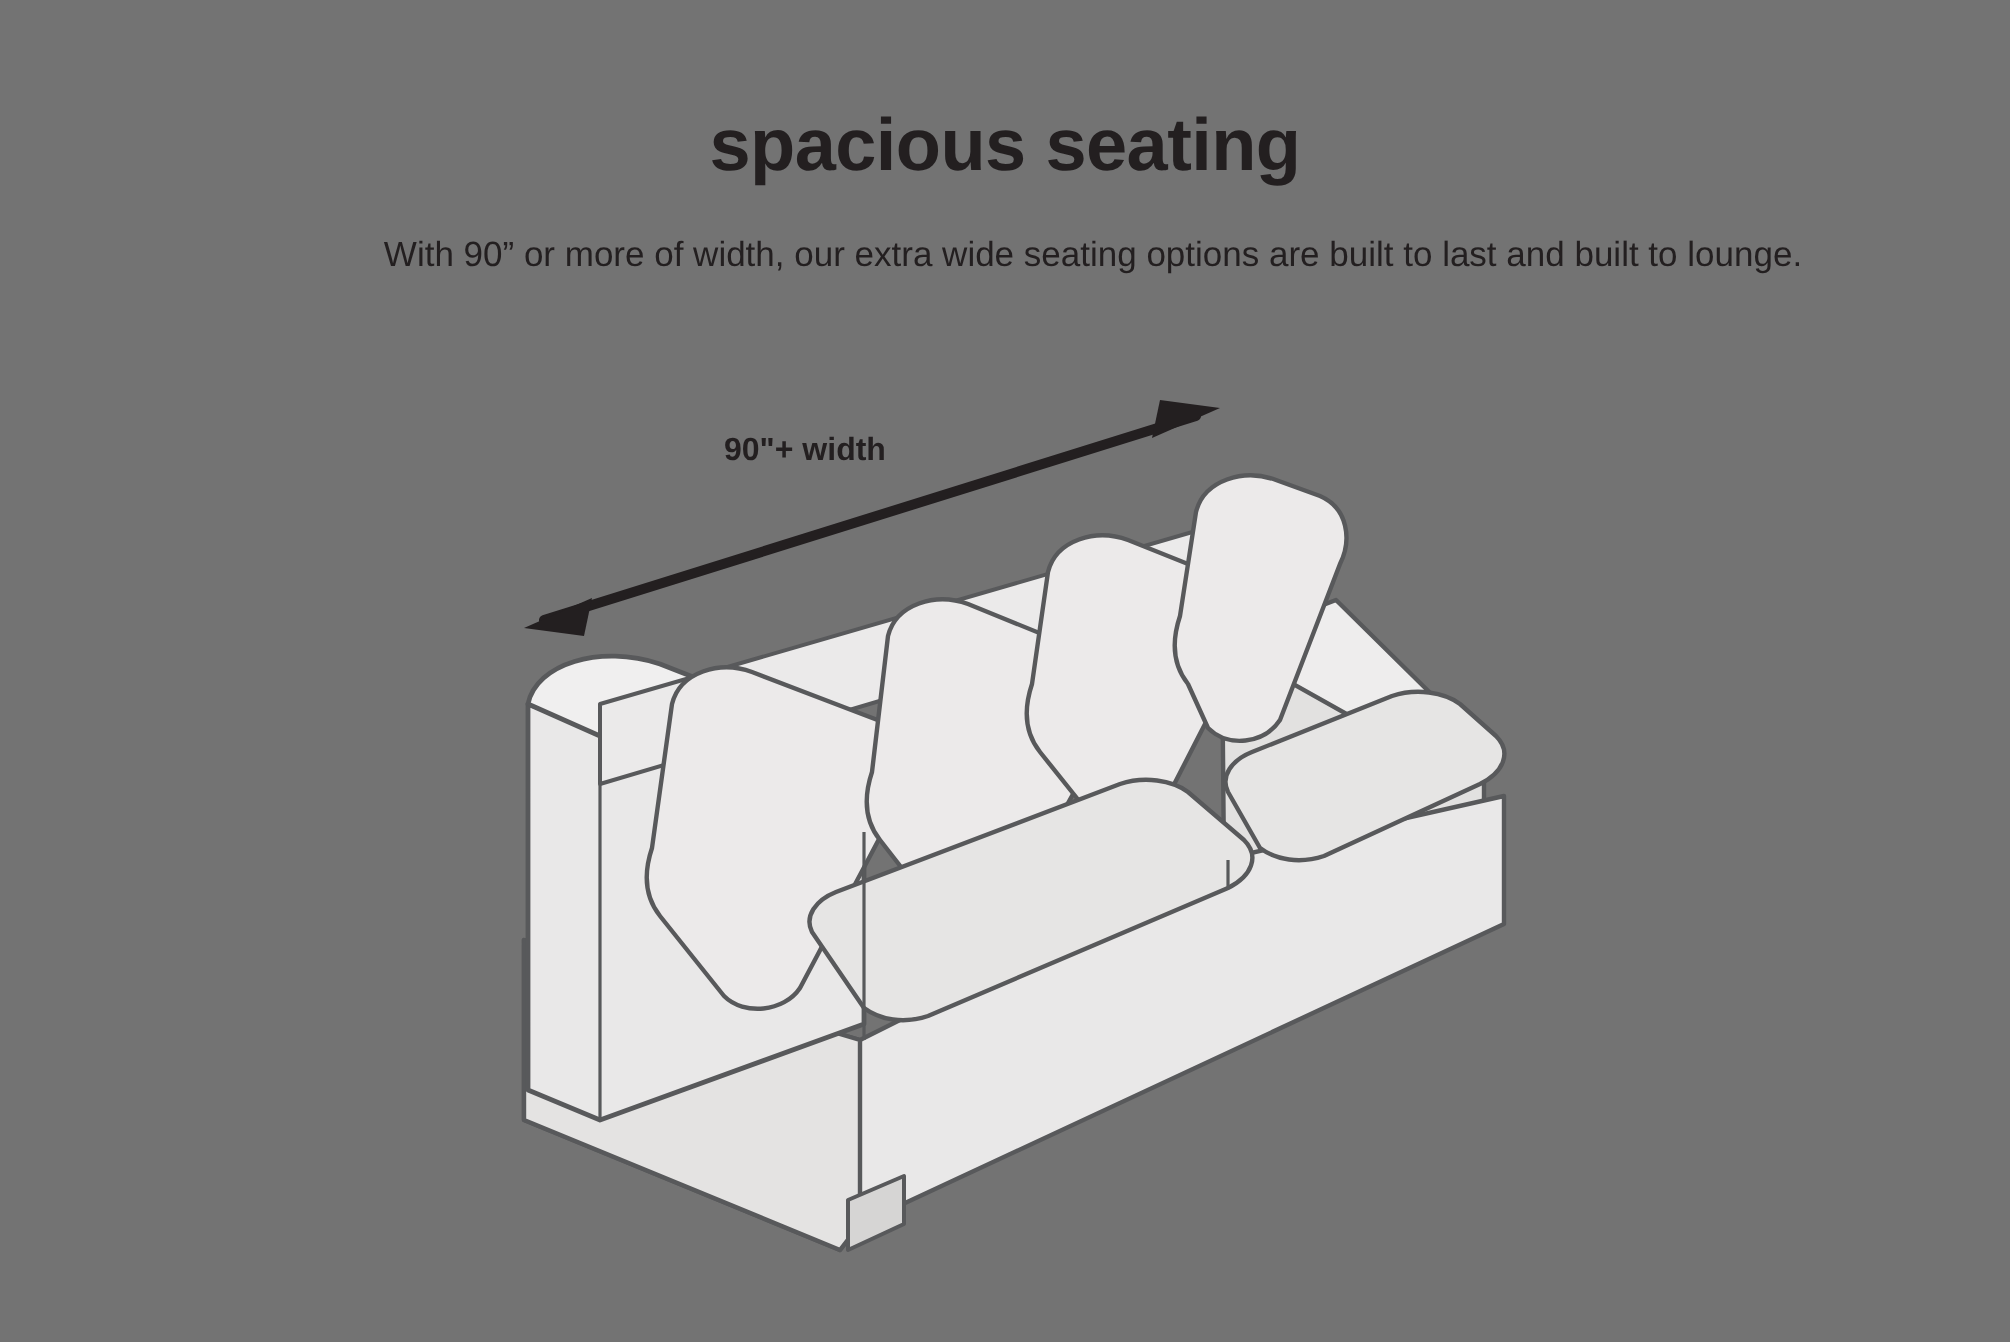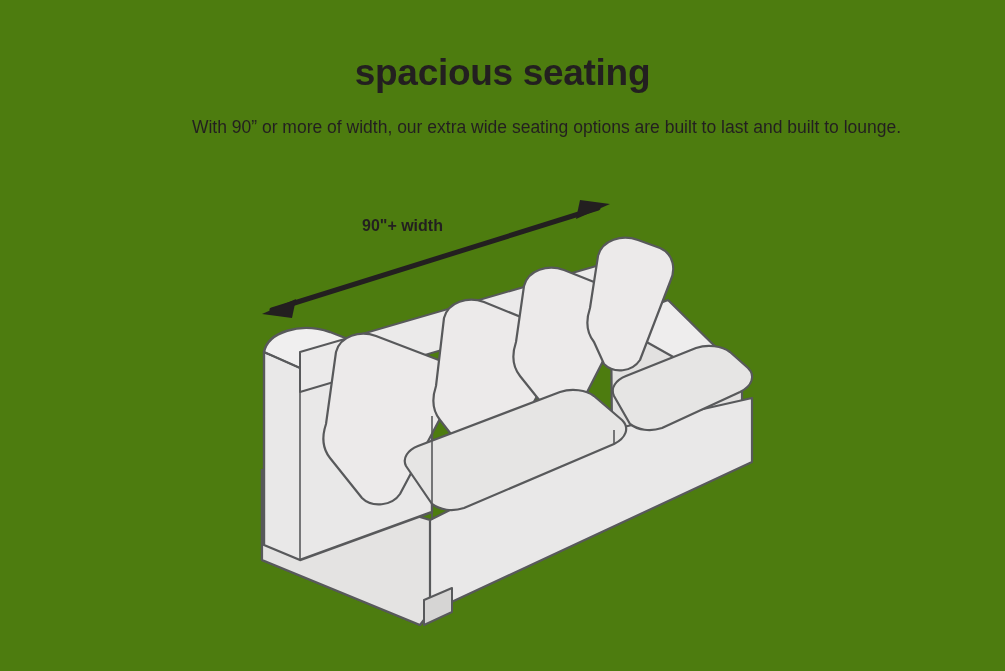--- a/index.html
+++ b/index.html
@@ -11,21 +11,21 @@
     width: 1005px;
     height: 671px;
     overflow: hidden;
     font-family: "Liberation Sans", sans-serif;
     color: #231f20;
   }
   .page {
     position: relative;
     width: 1005px;
     height: 671px;
-    background: #4d7c0f;
+    background: #737373;
   }
   .headline {
     position: absolute;
     top: 52px;
     left: 0;
     width: 1005px;
     text-align: center;
     font-size: 37px;
     font-weight: bold;
     letter-spacing: -0.3px;

